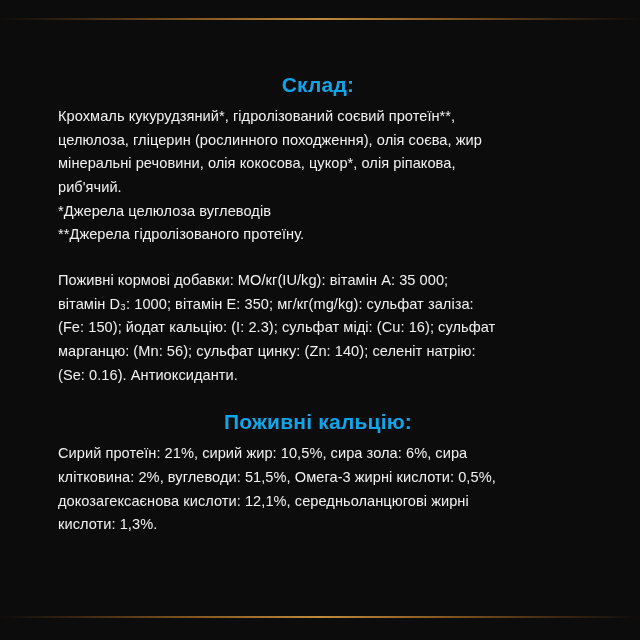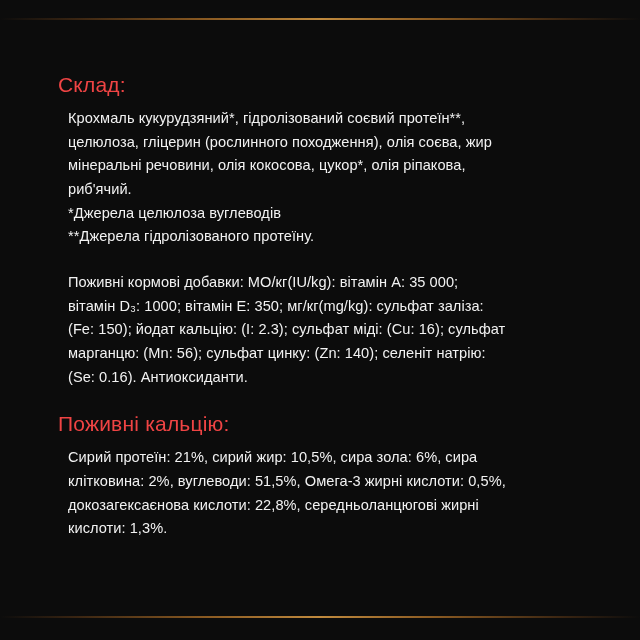--- a/index.html
+++ b/index.html
@@ -41,32 +41,33 @@
   .content {
     position: absolute;
     top: 72px;
     left: 58px;
     width: 520px;
   }
   .section {
     margin-bottom: 20px;
   }
   .section-title {
-    color: #ef4444;
+    color: #0ea5e9;
     font-size: 21px;
-    font-weight: normal;
+    font-weight: bold;
     line-height: 1.2;
     margin: 0 0 8px 0;
     letter-spacing: 0.2px;
+    text-align: center;
   }
   .section-body {
     color: #f2f2f2;
     font-size: 14.6px;
     line-height: 1.62;
-    margin: 10px;
+    margin: 0;
     letter-spacing: 0.05px;
   }
   .section-body .line {
     display: block;
     white-space: nowrap;
   }
   #sec-0 { margin-bottom: 22px; }
   #sec-1 { margin-bottom: 22px; }
 </style>
 </head>
@@ -98,21 +99,21 @@
         <span class="line">марганцю: (Mn: 56); сульфат цинку: (Zn: 140); селеніт натрію:</span>
         <span class="line">(Se: 0.16). Антиоксиданти.</span>
       </p>
     </div>
 
     <div class="section" id="sec-2">
       <h2 class="section-title">Поживні кальцію:</h2>
       <p class="section-body">
         <span class="line">Сирий протеїн: 21%, сирий жир: 10,5%, сира зола: 6%, сира</span>
         <span class="line">клітковина: 2%, вуглеводи: 51,5%, Омега-3 жирні кислоти: 0,5%,</span>
-        <span class="line">докозагексаєнова кислоти: 22,8%, середньоланцюгові жирні</span>
+        <span class="line">докозагексаєнова кислоти: 12,1%, середньоланцюгові жирні</span>
         <span class="line">кислоти: 1,3%.</span>
       </p>
     </div>
 
   </div>
 
   <div class="rule bottom"></div>
 </div>
 
 </body></html>

